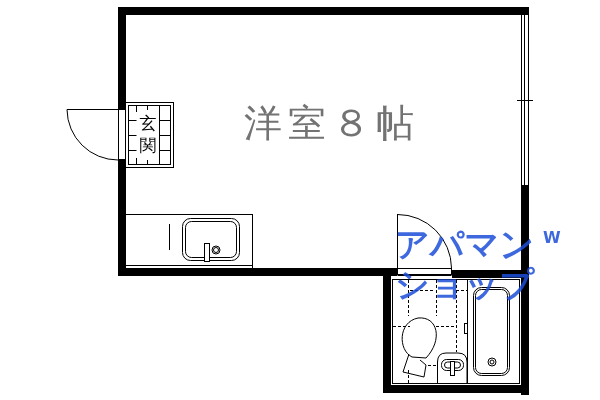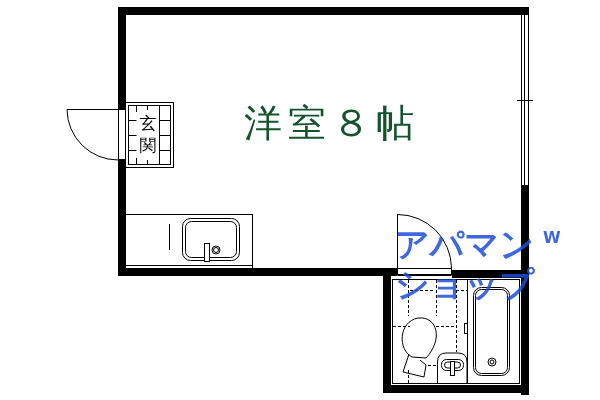--- a/index.html
+++ b/index.html
@@ -1,18 +1,18 @@
 <!DOCTYPE html>
 <html><head>
 <meta charset="utf-8">
 <style>
   html, body { margin:0; padding:0; background:#ffffff; }
   body { width:600px; height:400px; position:relative; overflow:hidden; font-family:"DejaVu Sans", sans-serif; }
   .plan { position:absolute; left:0; top:0; width:600px; height:400px; }
-  .room-label { position:absolute; left:244px; top:100px; font-size:38px; color:#14532d; letter-spacing:6px; line-height:46px; white-space:nowrap; }
+  .room-label { position:absolute; left:244px; top:100px; font-size:38px; color:#737373; letter-spacing:6px; line-height:46px; white-space:nowrap; }
   .genkan-label { position:absolute; left:137px; top:112px; width:22px; font-size:17px; line-height:22px; color:#000; text-align:center; }
   .watermark { position:absolute; left:395px; top:224px; width:170px; color:#1d4ed8; font-size:34px; font-weight:bold; line-height:40px; opacity:0.85; pointer-events:none; }
   .watermark .sub { font-size:16px; position:absolute; left:148px; top:6px; line-height:16px; }
 </style>
 </head>
 <body>
 
 <div class="plan">
   <svg width="600" height="400" viewBox="0 0 600 400">
 

